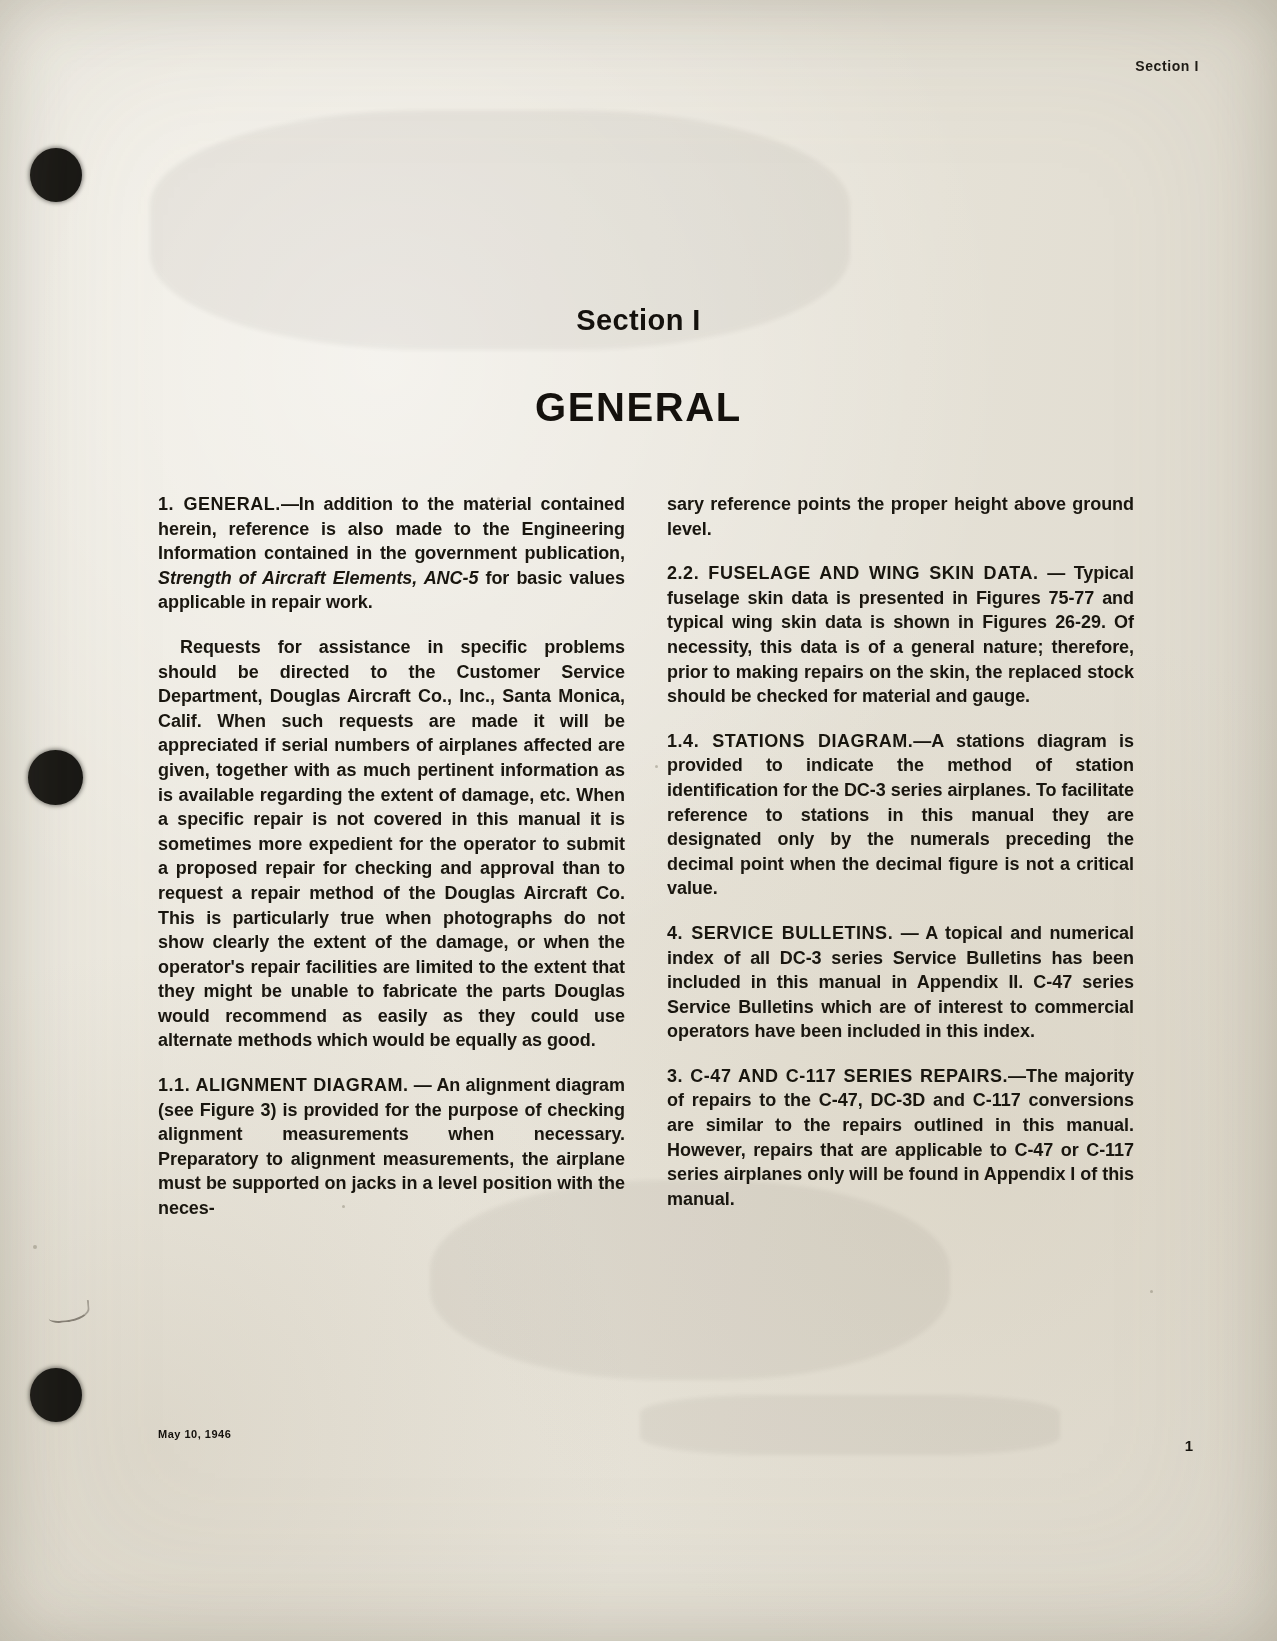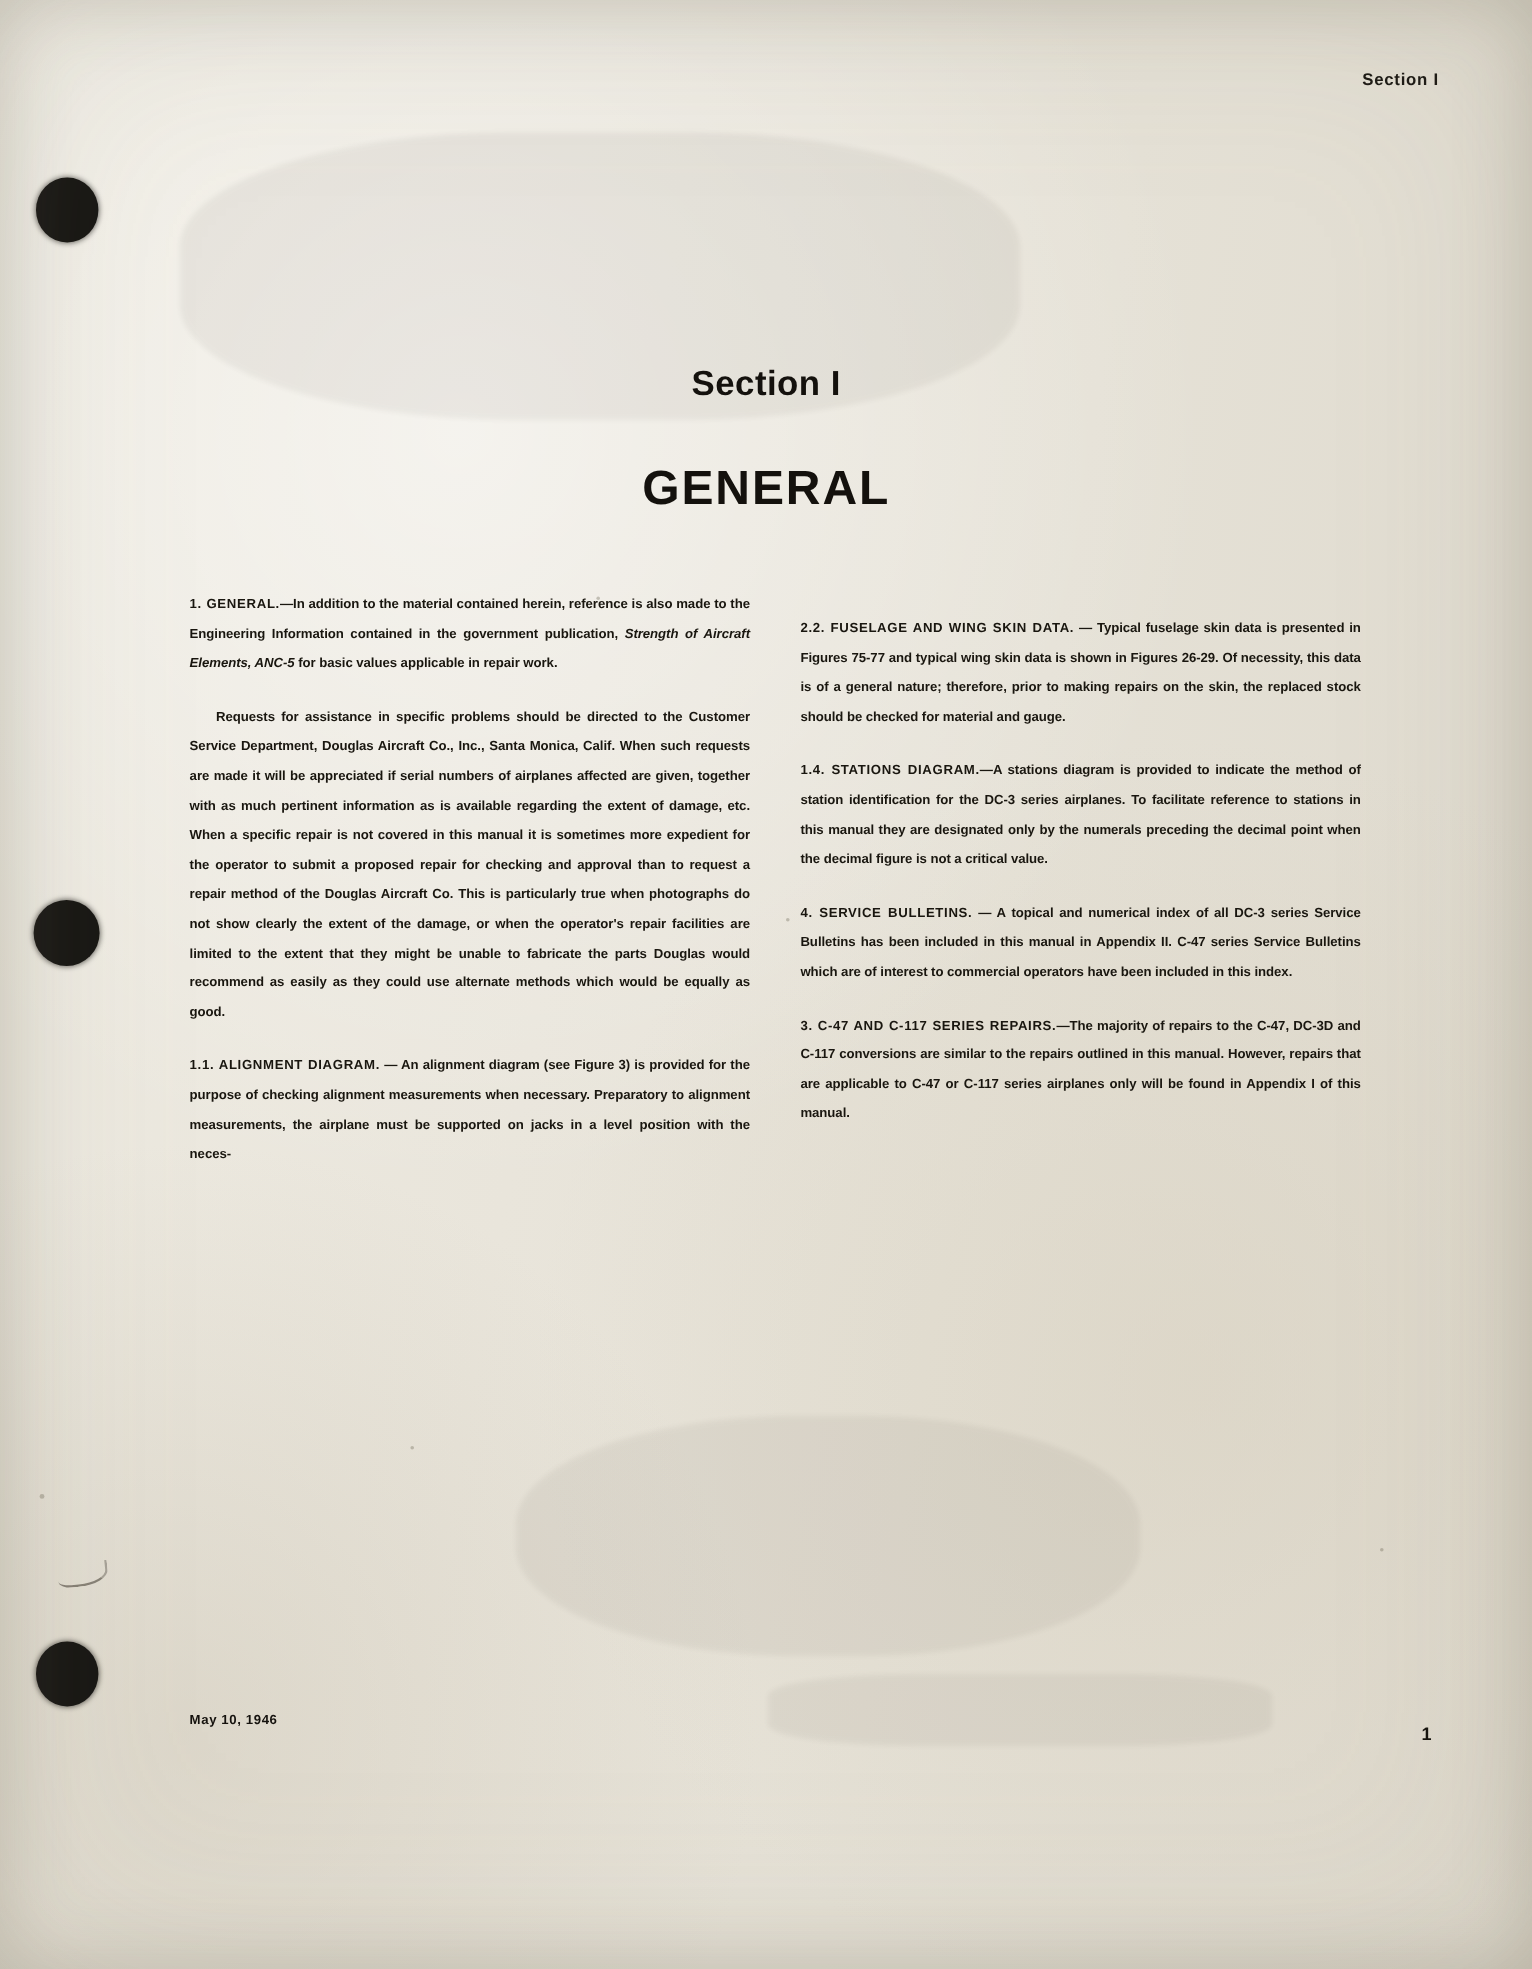--- a/index.html
+++ b/index.html
@@ -113,21 +113,21 @@
     left: 158px;
     top: 492px;
     width: 976px;
     display: flex;
     gap: 42px;
   }
   .col { width: 467px; }
 
   p.body {
     margin: 0 0 13px 0;
-    font-size: 11px;
+    font-size: 18px;
     line-height: 24.6px;
     text-align: justify;
     text-justify: inter-word;
     font-weight: bold;
     color: #19160f;
     letter-spacing: -0.05px;
   }
   p.indent { text-indent: 22px; }
   p.gap-top { margin-top: 20px; }
   .lead {
@@ -196,20 +196,21 @@
         <p class="body"><span class="lead">1.   GENERAL.</span><span>—</span><span>In addition to the material contained herein, reference is also made to the Engineering Information contained in the government publication, </span><span class="em">Strength of Aircraft Elements, ANC-5</span><span> for basic values applicable in repair work.</span></p>
 
         <p class="body indent gap-top">Requests for assistance in specific problems should be directed to the Customer Service Department, Douglas Aircraft Co., Inc., Santa Monica, Calif. When such requests are made it will be appreciated if serial numbers of airplanes affected are given, together with as much pertinent information as is available regarding the extent of damage, etc. When a specific repair is not covered in this manual it is sometimes more expedient for the operator to submit a proposed repair for checking and approval than to request a repair method of the Douglas Aircraft Co. This is particularly true when photographs do not show clearly the extent of the damage, or when the operator's repair facilities are limited to the extent that they might be unable to fabricate the parts Douglas would recommend as easily as they could use alternate methods which would be equally as good.</p>
 
         <p class="body gap-top"><span class="lead">1.1.   ALIGNMENT DIAGRAM.</span><span> — </span><span>An alignment diagram (see Figure 3) is provided for the purpose of checking alignment measurements when necessary. Preparatory to alignment measurements, the airplane must be supported on jacks in a level position with the neces-</span></p>
 
       </div>
 
       <div class="col">
 
+        <p class="body">sary reference points the proper height above ground level.</p>
 
 
         <p class="body gap-top"><span class="lead">2.2.   FUSELAGE AND WING SKIN DATA.</span><span> — </span><span>Typical fuselage skin data is presented in Figures 75-77 and typical wing skin data is shown in Figures 26-29. Of necessity, this data is of a general nature; therefore, prior to making repairs on the skin, the replaced stock should be checked for material and gauge.</span></p>
 
         <p class="body gap-top"><span class="lead">1.4.   STATIONS DIAGRAM.</span><span>—</span><span>A stations diagram is provided to indicate the method of station identification for the DC-3 series airplanes. To facilitate reference to stations in this manual they are designated only by the numerals preceding the decimal point when the decimal figure is not a critical value.</span></p>
 
         <p class="body gap-top"><span class="lead">4.   SERVICE BULLETINS.</span><span> — </span><span>A topical and numerical index of all DC-3 series Service Bulletins has been included in this manual in Appendix II. C-47 series Service Bulletins which are of interest to commercial operators have been included in this index.</span></p>
 
         <p class="body gap-top"><span class="lead">3.   C-47 AND C-117 SERIES REPAIRS.</span><span>—</span><span>The majority of repairs to the C-47, DC-3D and C-117 conversions are similar to the repairs outlined in this manual. However, repairs that are applicable to C-47 or C-117 series airplanes only will be found in Appendix I of this manual.</span></p>
 

